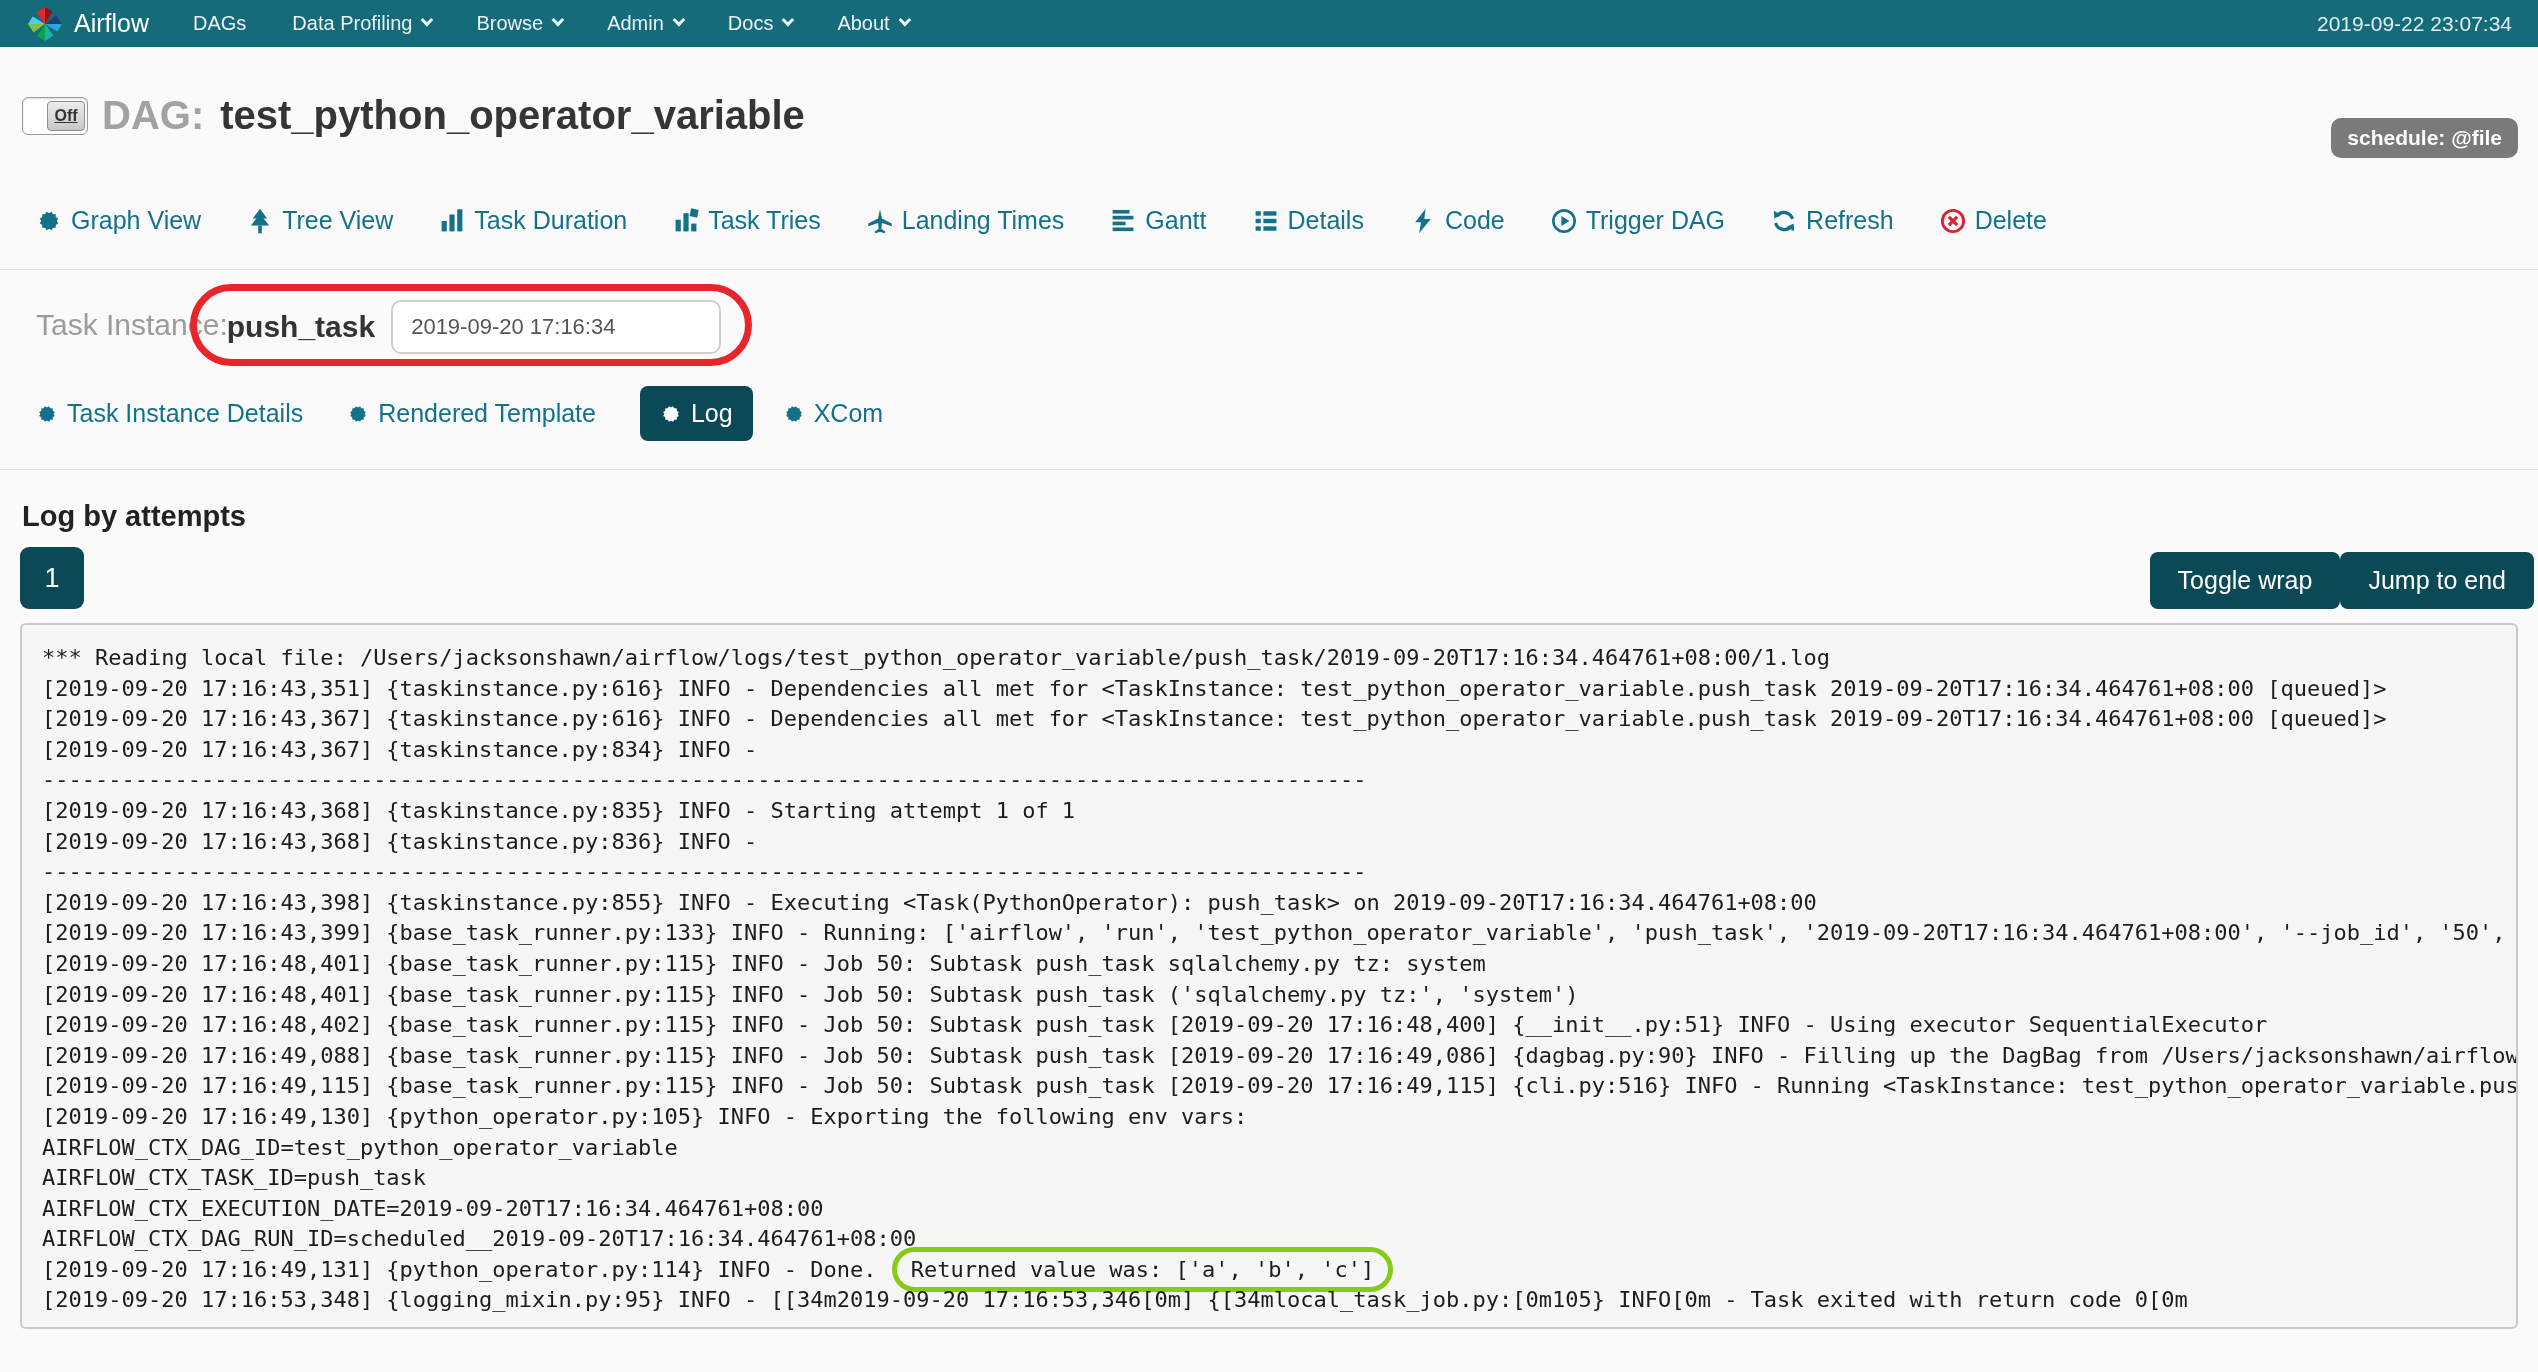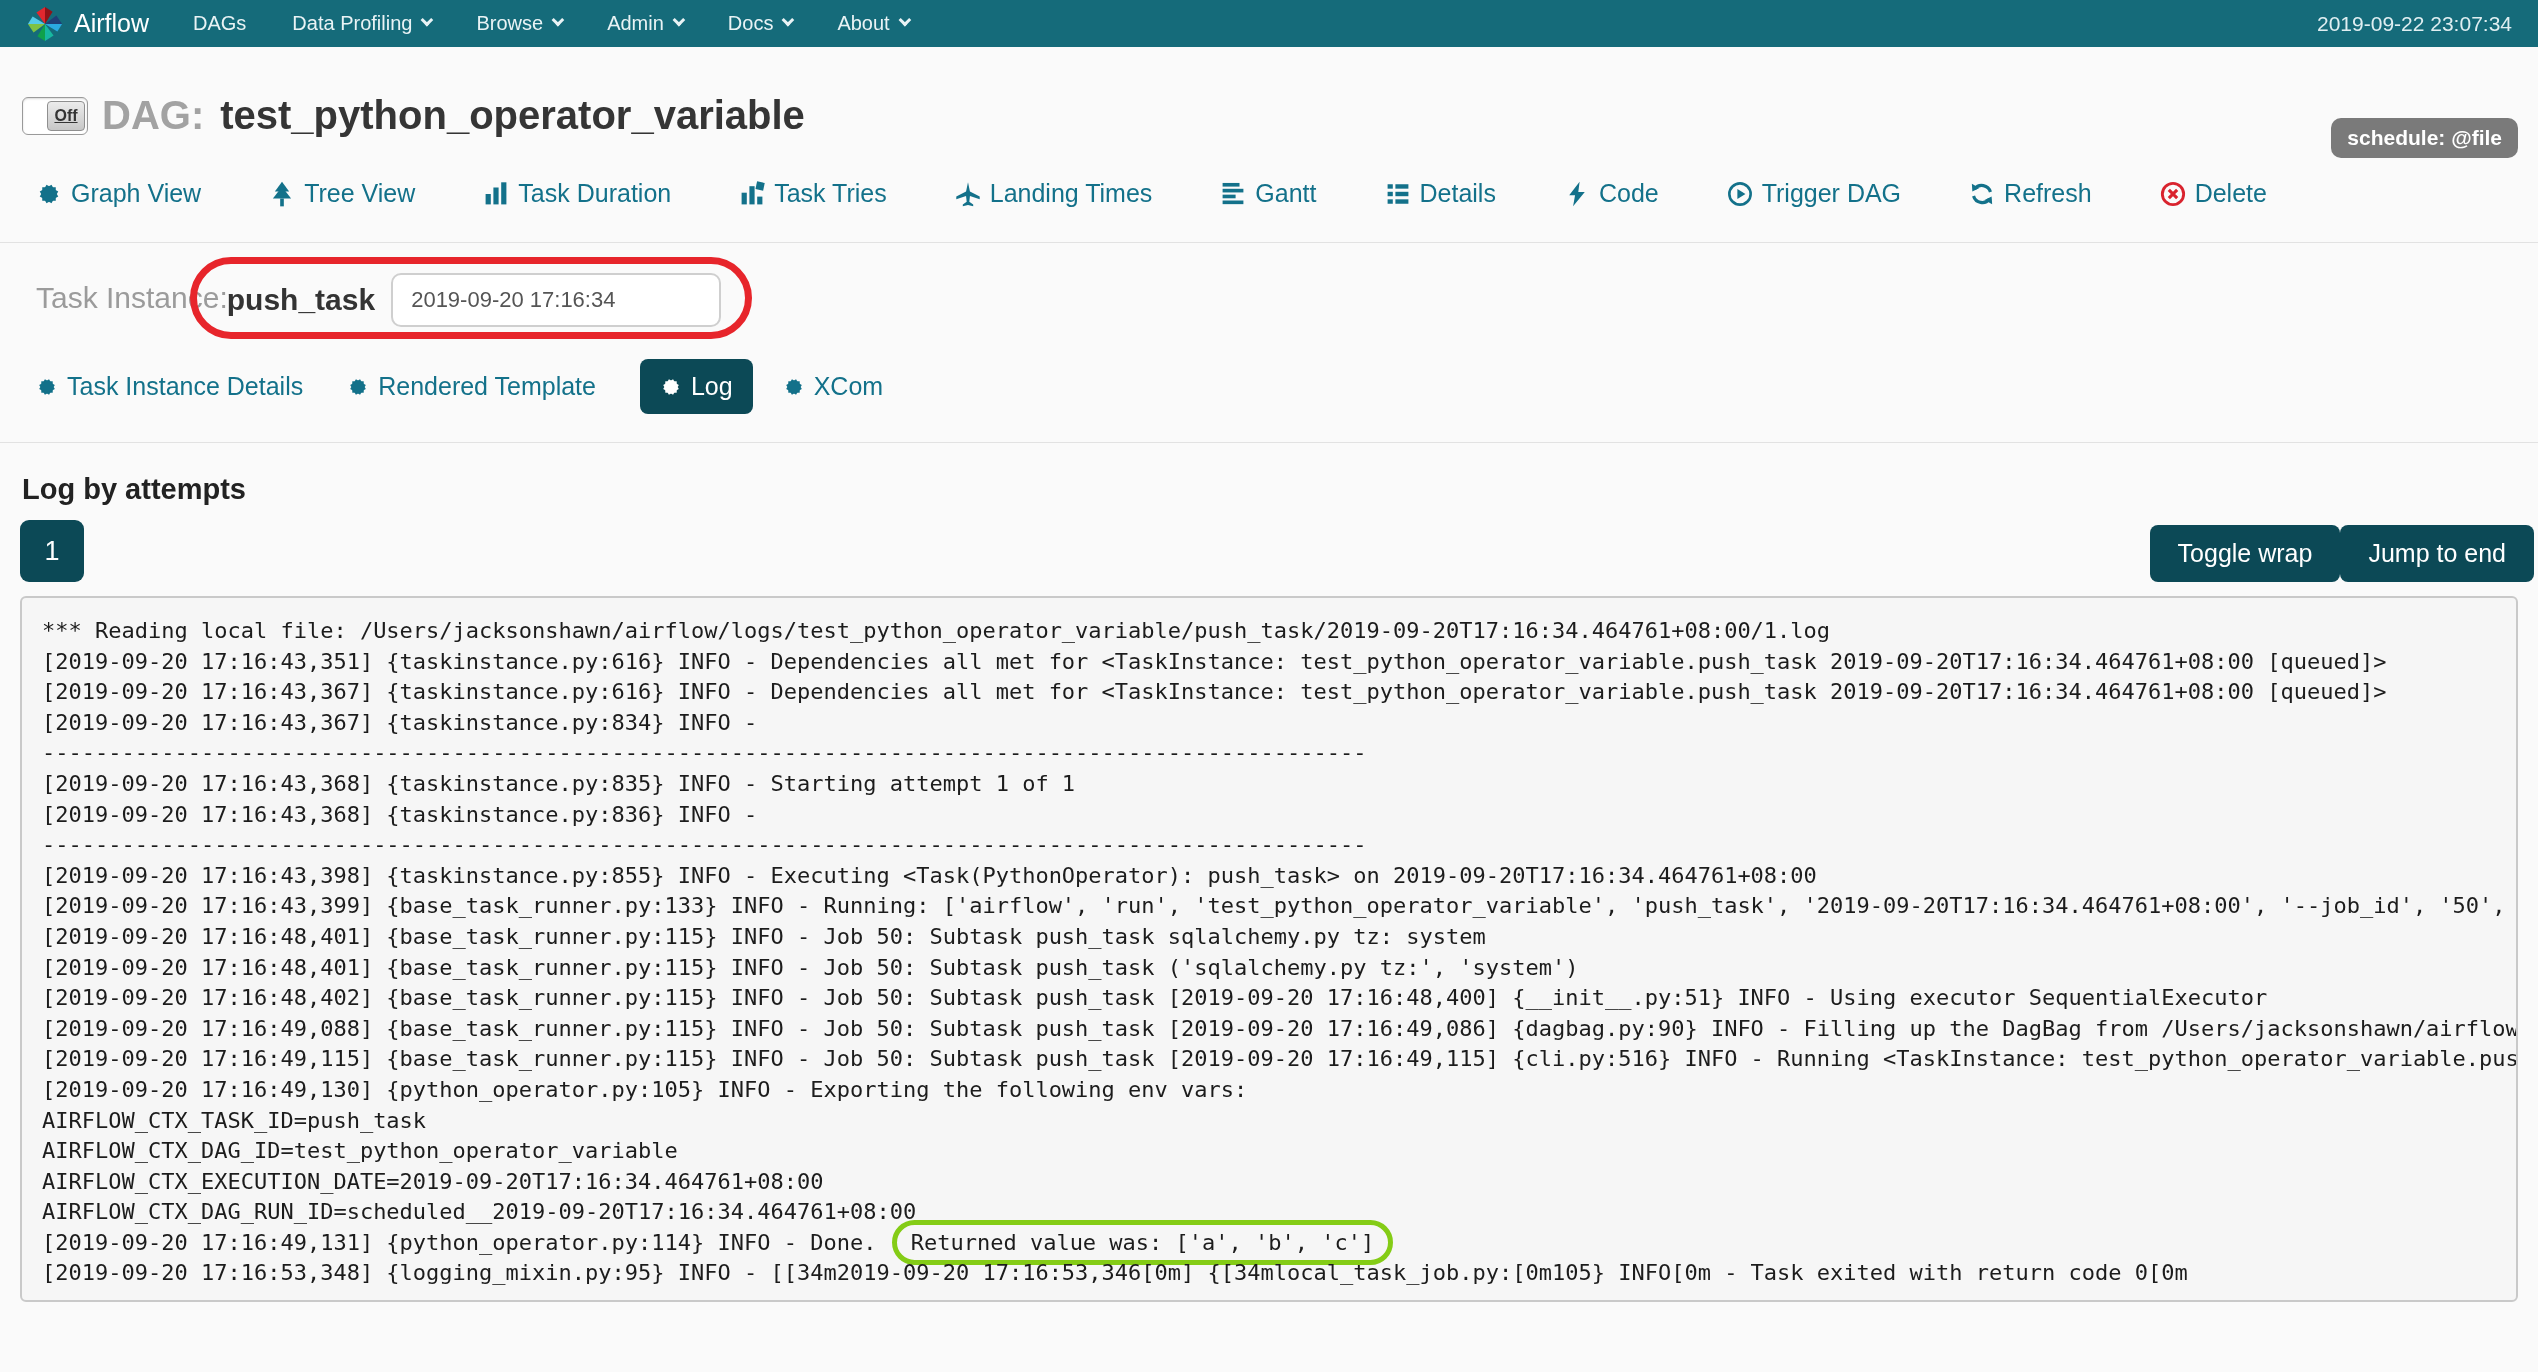--- a/index.html
+++ b/index.html
@@ -40,21 +40,21 @@
     font-size:16px; font-weight:bold; color:#333; display:flex; align-items:center; justify-content:center;text-decoration:underline;
   }
   .dag-prefix { font-size:40px; font-weight:bold; color:#a2a2a2; }
   .dag-title  { font-size:40px; font-weight:bold; color:#353535; margin-left:2px; }
   .schedule-badge {
     position:absolute; top:118px; right:20px;
     background:#7a7a7a; color:#fff; font-size:21px; font-weight:bold;
     padding:8px 16px; border-radius:10px;
   }
   
-  .dag-tabs { display:flex; align-items:center; margin:41px 0 0 36px;gap:22px; }
+  .dag-tabs { display:flex; align-items:center; margin:68px 0 0 36px; }
   .dag-tab { display:flex; align-items:center; gap:9px; color:#13718a; font-size:25px; margin-right:46px; cursor:pointer; white-space:nowrap; }
   .icon { display:inline-flex; align-items:center; justify-content:center; }
   .icon svg { width:26px; height:26px; display:block; }
   .divider { border:none; border-top:1px solid #e2e2e2; margin:34px 0 0 0; }
   
   .ti-row { display:flex; align-items:center; margin:14px 0 0 22px; }
   .ti-label { font-size:30px; color:#9b9b9b; margin-right:-38px;margin-left:14px; }
   .red-ring {
     display:inline-flex; align-items:center;
     border:7px solid #e7252b; border-radius:48px; padding:9px 24px 5px 30px;
@@ -357,19 +357,19 @@
     <div class="log-line">[2019-09-20 17:16:43,368] {taskinstance.py:836} INFO - </div>
     <div class="log-line">----------------------------------------------------------------------------------------------------</div>
     <div class="log-line">[2019-09-20 17:16:43,398] {taskinstance.py:855} INFO - Executing &lt;Task(PythonOperator): push_task&gt; on 2019-09-20T17:16:34.464761+08:00</div>
     <div class="log-line">[2019-09-20 17:16:43,399] {base_task_runner.py:133} INFO - Running: ['airflow', 'run', 'test_python_operator_variable', 'push_task', '2019-09-20T17:16:34.464761+08:00', '--job_id', '50', '</div>
     <div class="log-line">[2019-09-20 17:16:48,401] {base_task_runner.py:115} INFO - Job 50: Subtask push_task sqlalchemy.py tz: system</div>
     <div class="log-line">[2019-09-20 17:16:48,401] {base_task_runner.py:115} INFO - Job 50: Subtask push_task ('sqlalchemy.py tz:', 'system')</div>
     <div class="log-line">[2019-09-20 17:16:48,402] {base_task_runner.py:115} INFO - Job 50: Subtask push_task [2019-09-20 17:16:48,400] {__init__.py:51} INFO - Using executor SequentialExecutor</div>
     <div class="log-line">[2019-09-20 17:16:49,088] {base_task_runner.py:115} INFO - Job 50: Subtask push_task [2019-09-20 17:16:49,086] {dagbag.py:90} INFO - Filling up the DagBag from /Users/jacksonshawn/airflow/</div>
     <div class="log-line">[2019-09-20 17:16:49,115] {base_task_runner.py:115} INFO - Job 50: Subtask push_task [2019-09-20 17:16:49,115] {cli.py:516} INFO - Running &lt;TaskInstance: test_python_operator_variable.push</div>
     <div class="log-line">[2019-09-20 17:16:49,130] {python_operator.py:105} INFO - Exporting the following env vars:</div>
+    <div class="log-line">AIRFLOW_CTX_DAG_ID=test_python_operator_variable</div>
     <div class="log-line">AIRFLOW_CTX_TASK_ID=push_task</div>
-    <div class="log-line">AIRFLOW_CTX_DAG_ID=test_python_operator_variable</div>
     <div class="log-line">AIRFLOW_CTX_EXECUTION_DATE=2019-09-20T17:16:34.464761+08:00</div>
     <div class="log-line">AIRFLOW_CTX_DAG_RUN_ID=scheduled__2019-09-20T17:16:34.464761+08:00</div>
     <div class="log-line"><span>[2019-09-20 17:16:49,131] {python_operator.py:114} INFO - Done. </span><span class="red-circle-inline">Returned value was: ['a', 'b', 'c']</span></div>
     <div class="log-line">[2019-09-20 17:16:53,348] {logging_mixin.py:95} INFO - [[34m2019-09-20 17:16:53,346[0m] {[34mlocal_task_job.py:[0m105} INFO[0m - Task exited with return code 0[0m</div>
   </div>
 
 </body></html>

